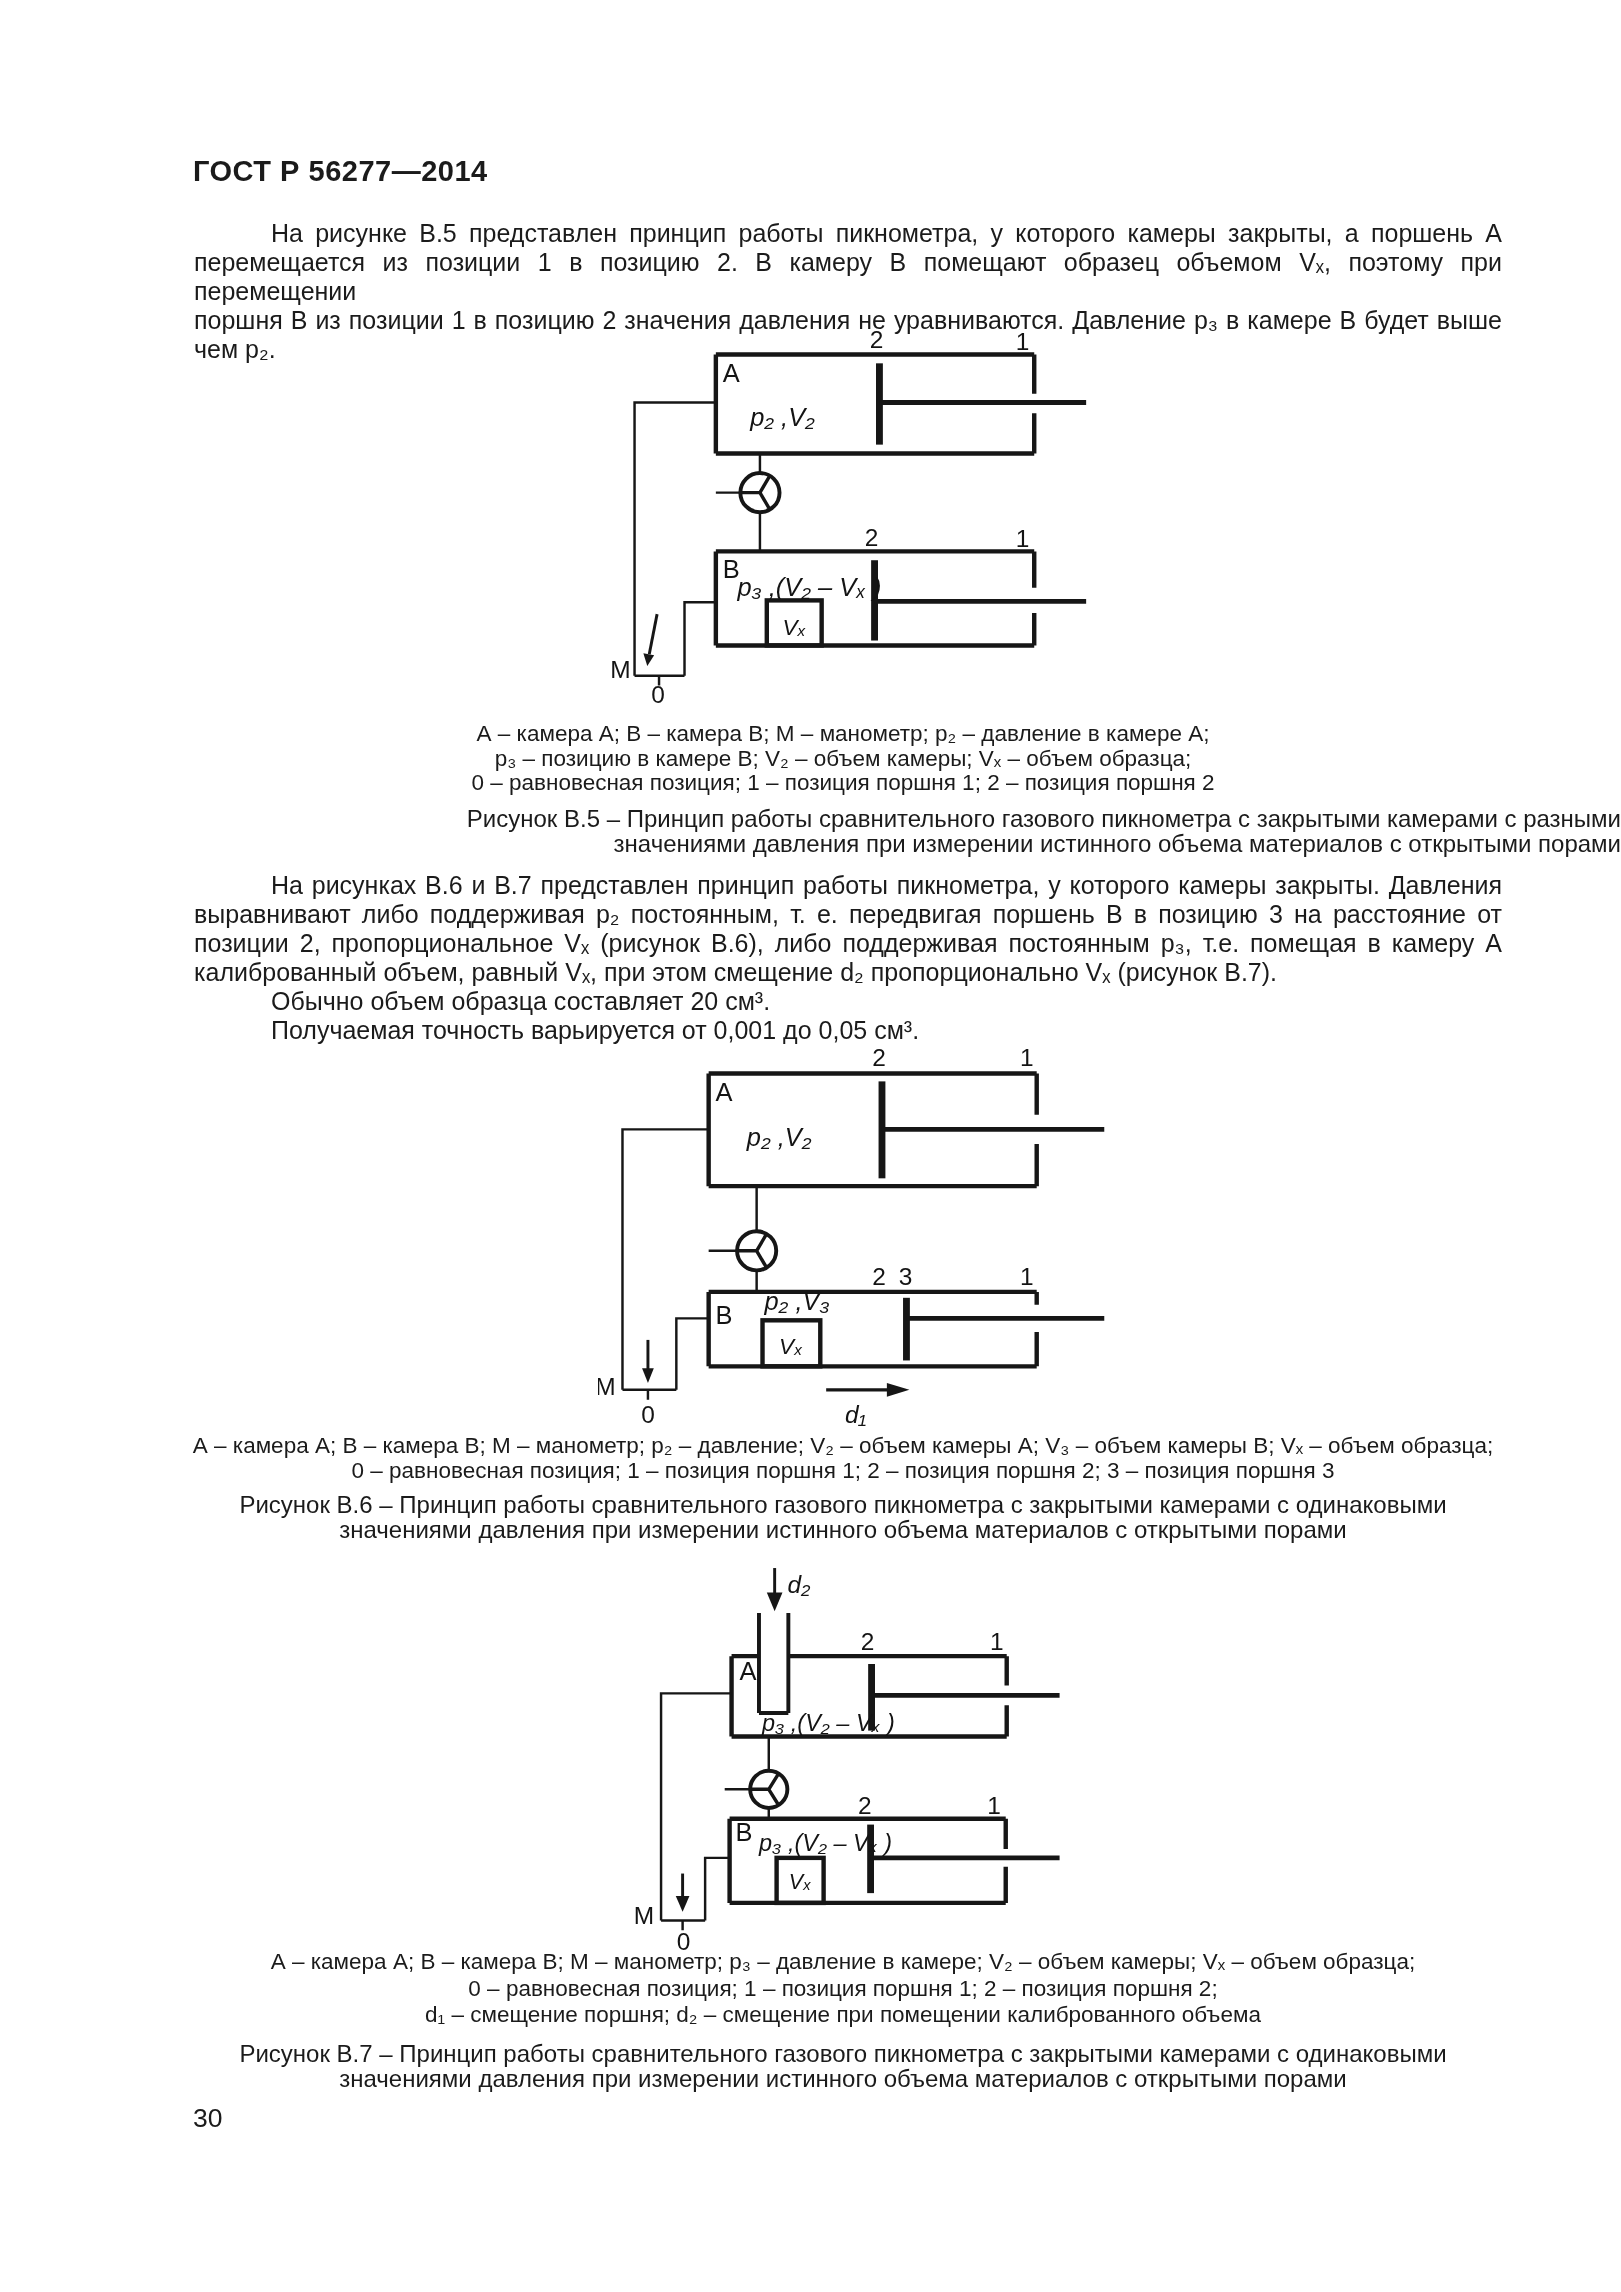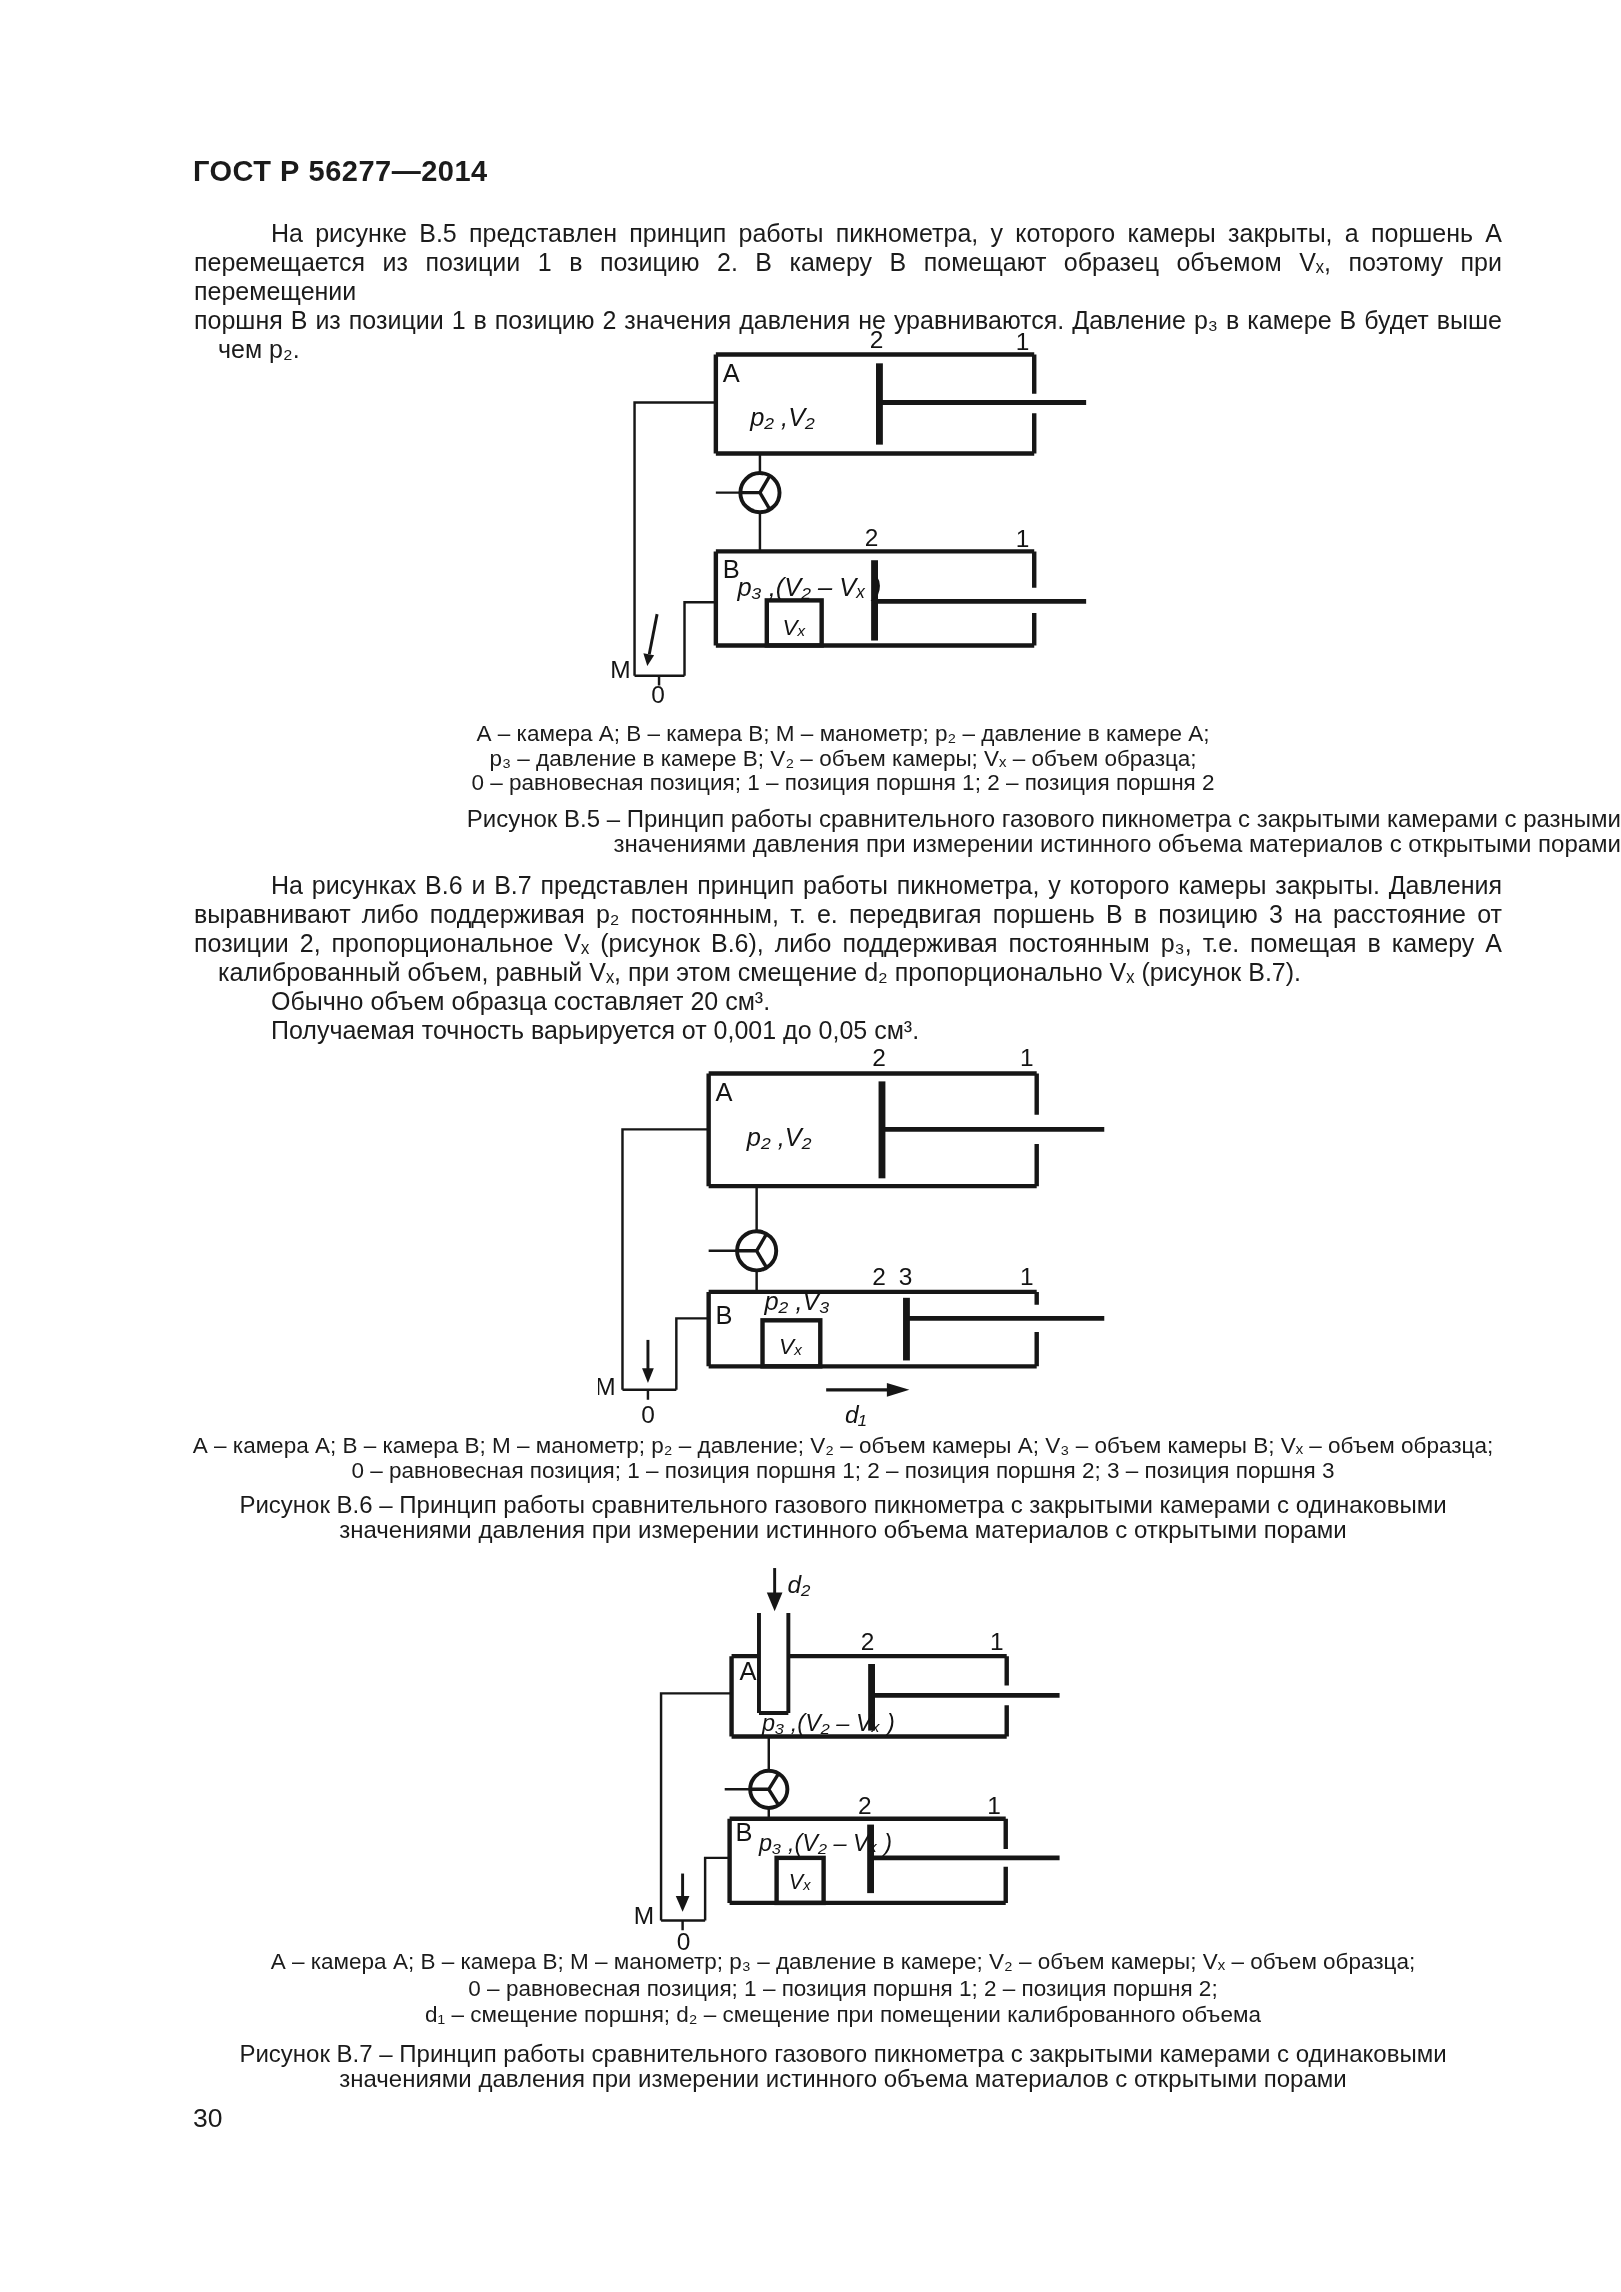--- a/index.html
+++ b/index.html
@@ -7,21 +7,21 @@
     position:relative; width:1621px; height:2293px;
     background:#ffffff; color:#1b1b1b;
     font-family:"Liberation Sans","DejaVu Sans",sans-serif;
     overflow:hidden; margin:0 auto;
   }
   .abs { position:absolute; }
   .hdr { font-weight:bold; font-size:29px; letter-spacing:0.5px; }
   .para { width:1308px; font-size:25px; line-height:29px; }
   .jl { text-align:justify; text-align-last:justify; }
   .jl.first { padding-left:77px; }
-  .jl.lastline { text-align:left; text-align-last:left;margin-left:24px; }
+  .jl.lastline { text-align:left; text-align-last:left; }
   .single { padding-left:77px; }
   .cap { left:65px; width:1556px; text-align:center; font-size:22.5px; line-height:24.5px; white-space:nowrap; }
   .cap.b7 { line-height:26.5px; }
   .ttl { left:65px; width:1556px; text-align:center; font-size:24px; line-height:25px; white-space:nowrap; }
   .pgnum { font-size:26.5px; }
   svg { display:block; }
   svg .ln { stroke:#161616; fill:none; }
   svg text { fill:#141414; font-family:"Liberation Sans","DejaVu Sans",sans-serif; }
   .dnum  { font-size:25px; }
   .dletter { font-size:26px; }
@@ -79,21 +79,21 @@
       <path class="ln" stroke-width="2.5" d="M32,352 H83 M57,352 V362"></path>
       <line class="ln" stroke-width="3" x1="55" y1="289" x2="47" y2="330"></line>
       <polygon class="arrow" points="45,342 52,331 41,329"></polygon>
     </g>
     <text class="dnum" x="28" y="354" text-anchor="end">M</text>
     <text class="dnum" x="56" y="380" text-anchor="middle">0</text>
   </svg>
 
   <div class="abs cap" style="top:722px;">
     <div>А – камера А; В – камера В; М – манометр; p₂ – давление в камере А;</div>
-    <div>p₃ – давление в камере В; V₂ – объем камеры; Vₓ – объем образца;</div>
+    <div>p₃ – позицию в камере В; V₂ – объем камеры; Vₓ – объем образца;</div>
     <div>0 – равновесная позиция; 1 – позиция поршня 1; 2 – позиция поршня 2</div>
   </div>
   <div class="abs ttl" style="top:806px;text-align:right;">
     <div>Рисунок В.5 – Принцип работы сравнительного газового пикнометра с закрытыми камерами с разными</div>
     <div>значениями давления при измерении истинного объема материалов с открытыми порами</div>
   </div>
 
   <div class="abs para" style="left:194px; top:871px;">
     <div class="jl first">На рисунках В.6 и В.7 представлен принцип работы пикнометра, у которого камеры закрыты. Давления</div>
     <div class="jl">выравнивают либо поддерживая p₂ постоянным, т. е. передвигая поршень В в позицию 3 на расстояние от</div>

